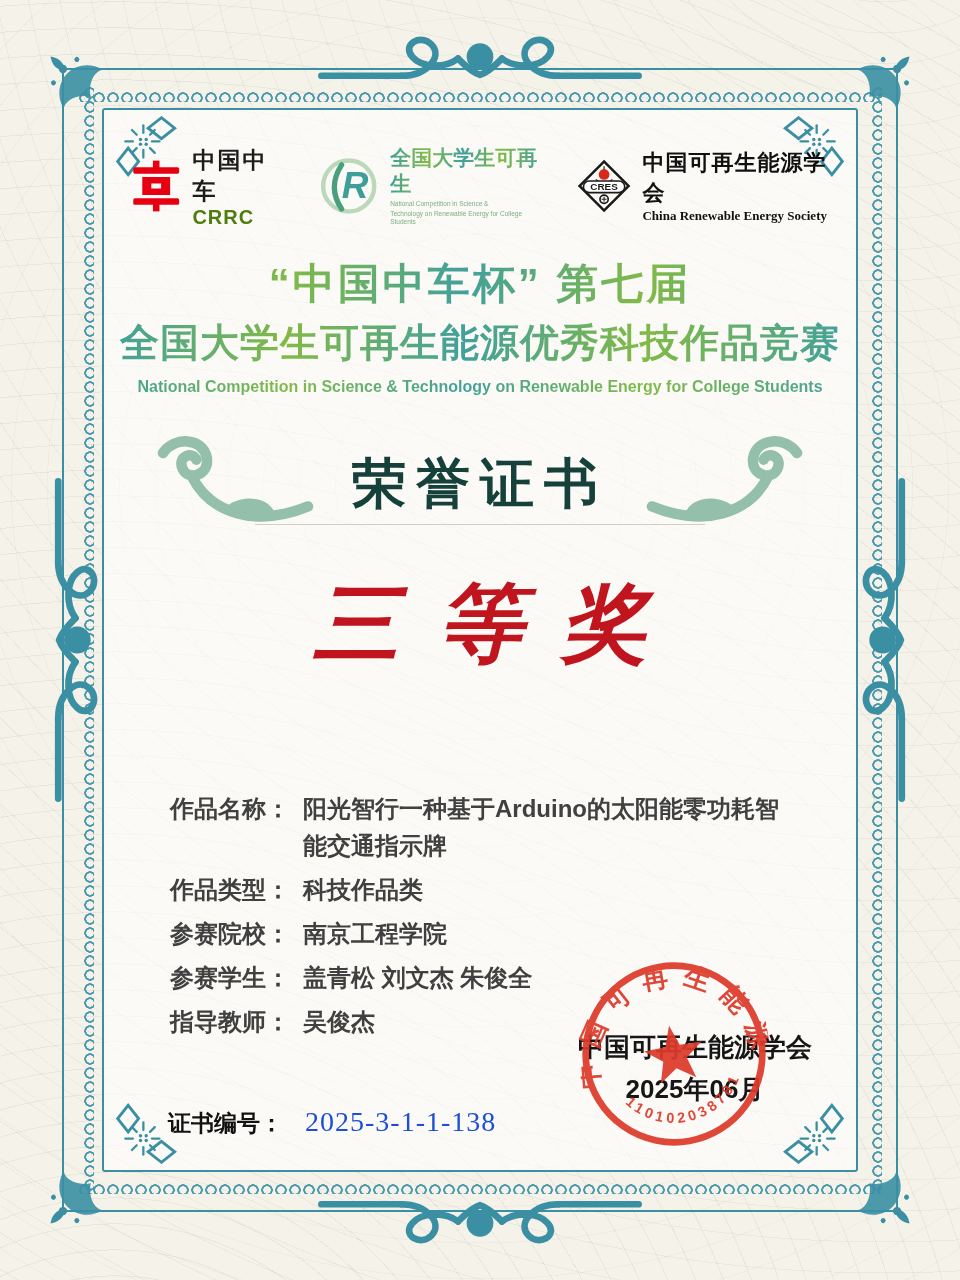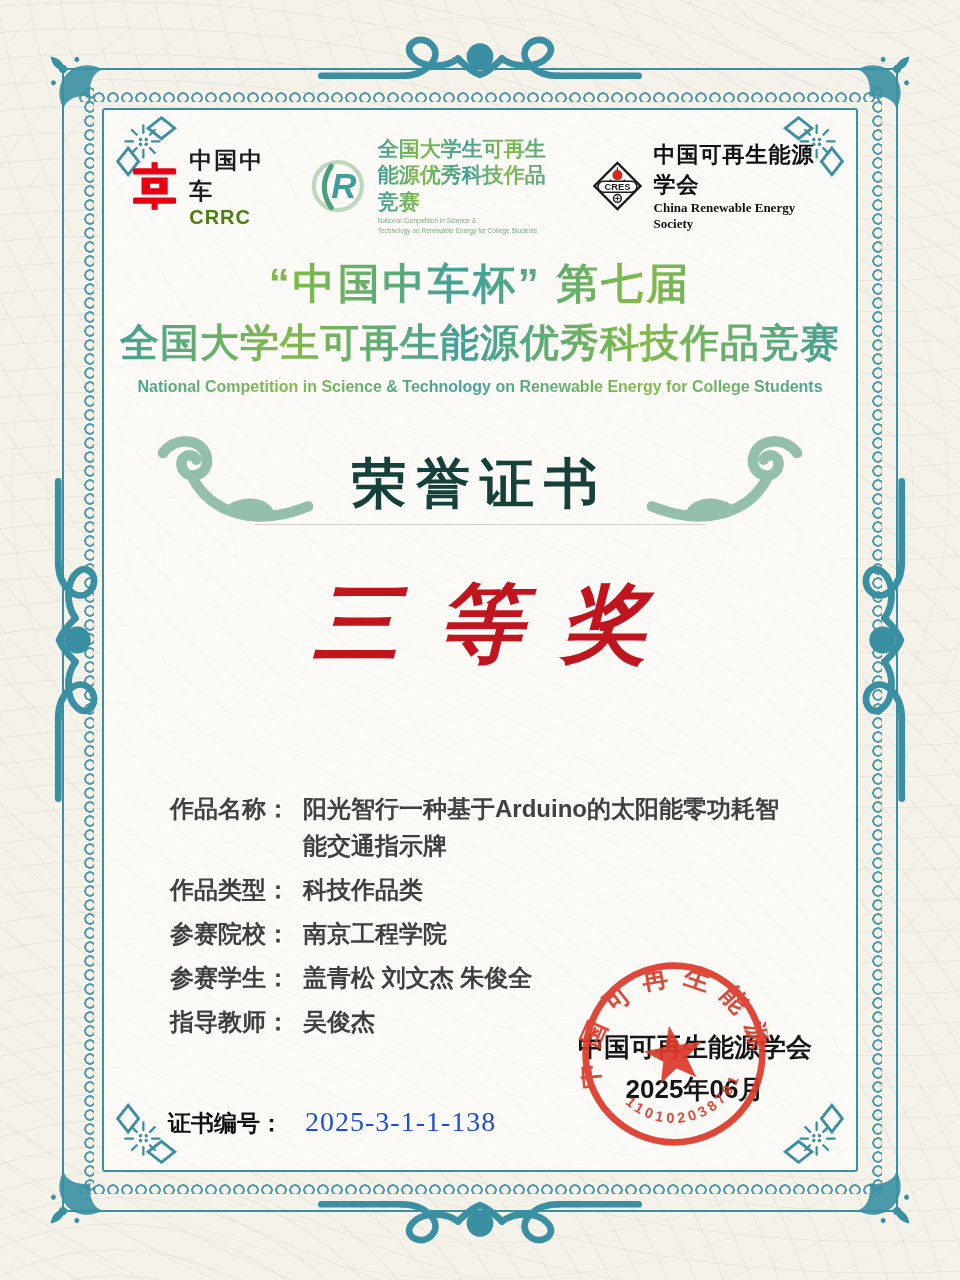--- a/index.html
+++ b/index.html
@@ -229,21 +229,20 @@
   </div>
 
   <div class="logo-group">
     <svg width="70" height="70" viewBox="0 0 72 72">
       <circle cx="36" cy="36" r="29" fill="none" stroke="#bcd8ba" stroke-width="5"></circle>
       <path d="M28 12 C17 29 17 46 28 62" fill="none" stroke="#4aa07d" stroke-width="6" stroke-linecap="round"></path>
       <text x="28" y="50" font-size="42" font-style="italic" font-weight="bold" fill="#3f9e97">R</text>
     </svg>
     <div class="comp-lines">
       <div class="comp-cn grad">全国大学生可再生</div>
-      <div class="comp-cn grad">能源优秀科技作品竞赛</div>
       <div class="comp-en">National Competition in Science &amp;</div>
       <div class="comp-en">Technology on Renewable Energy for College Students</div>
     </div>
   </div>
 
   <div class="logo-group">
     <svg width="62" height="62" viewBox="0 0 68 68">
       <rect x="13" y="13" width="42" height="42" transform="rotate(45 34 34)" fill="none" stroke="#1a1a1a" stroke-width="3"></rect>
       <circle cx="34" cy="20" r="6.5" fill="#d8281e"></circle>
       <g stroke="#1a1a1a" stroke-width="1.4">

